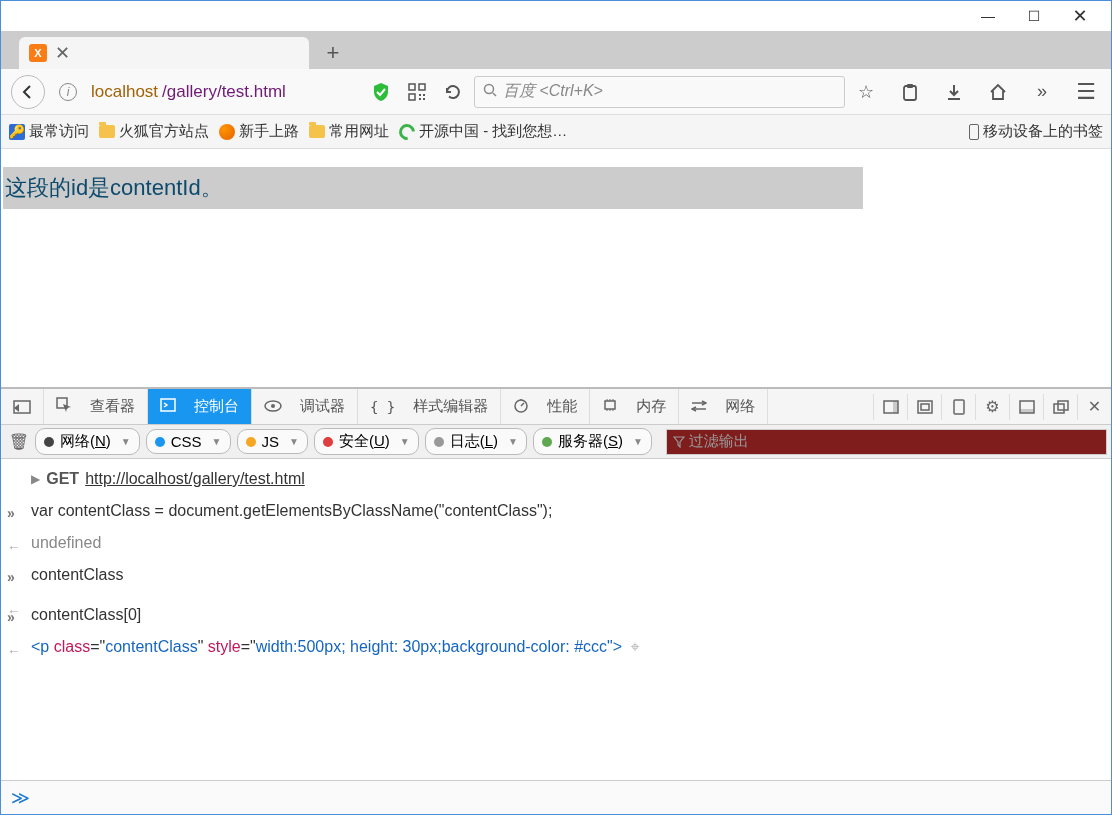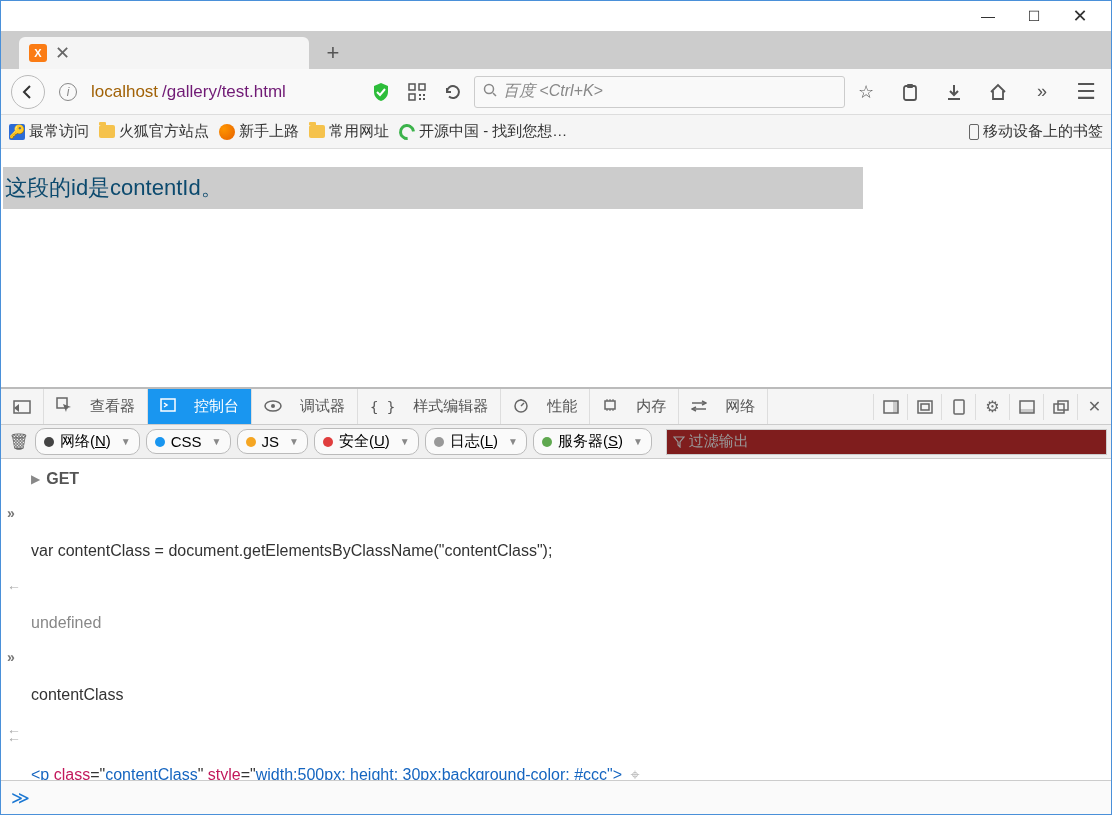--- a/index.html
+++ b/index.html
@@ -71,21 +71,21 @@
 .console { flex: 1; background: #fff; font-family: Consolas, monospace; font-size: 16px; overflow: auto; padding: 4px 0; }
 .row { display: flex; align-items: flex-start; padding: 4px 8px 4px 30px; position: relative; line-height: 24px; }
 .row .marker { position: absolute; left: 6px; top: 6px; font-size: 14px; color: #888; }
 .row.net { color: #555; }
 .row.net .tri { color: #888; margin-right: 6px; font-size: 12px; }
 .row.net .method { color: #555; margin-right: 6px; font-weight: bold; }
 .row.net .url { text-decoration: underline; color: #333; }
 .row.net .status { margin-left: auto; color: #333; }
 .row.input .marker::before { content: "»"; color: #777; font-weight: bold; }
 .row.output .marker::before { content: "←"; color: #aaa; }
-.code { white-space: pre; color: #333; margin-top: 40px; }
+.code { white-space: pre; color: #333; }
 .cls { color: #0b7d9f; font-style: italic; }
 .tagcolor { color: #1565c0; }
 .attr { color: #c2185b; }
 .val { color: #1565c0; }
 .styleval { color: #1565c0; }
 .gray { color: #888; }
 .sq { color: #bbb; margin: 0 4px; }
 
 
 .prompt { height: 34px; border-top: 1px solid #ccc; display: flex; align-items: center; padding: 0 10px; font-family: Consolas, monospace; color: #1976d2; font-size: 18px; }
@@ -356,36 +356,41 @@
             <path d="M1 1 H11 L7 6 V11 L5 9 V6 Z" fill="none" stroke="#999" stroke-width="1.2"></path>
           </svg>
         <span>过滤输出</span>
       </div>
     </div>
 
     <div class="console">
       <div class="row net">
         <span class="tri">▶</span>
         <span class="method">GET</span>
+        <span class="url">http://localhost/gallery/test.html</span>
       </div>
       <div class="row input">
         <span class="marker"></span>
         <span class="code">var contentClass = document.getElementsByClassName("contentClass");</span>
       </div>
       <div class="row output">
         <span class="marker"></span>
         <span class="code gray">undefined</span>
       </div>
       <div class="row input">
         <span class="marker"></span>
         <span class="code">contentClass</span>
       </div>
       <div class="row output">
         <span class="marker"></span>
       </div>
+      <div class="row input">
+        <span class="marker"></span>
+        <span class="code">contentClass[0]</span>
+      </div>
       <div class="row output">
         <span class="marker"></span>
         <span class="code"><span class="tagcolor">&lt;</span><span class="tagcolor">p</span><span> </span><span class="attr">class</span><span>="</span><span class="val">contentClass</span><span>" </span><span class="attr">style</span><span>="</span><span class="styleval">width:500px; height: 30px;background-color: #ccc</span><span class="tagcolor">"&gt;</span> <span class="sq">⌖</span></span>
       </div>
     </div>
 
     <div class="prompt">≫</div>
   </div>
 
 </div>

